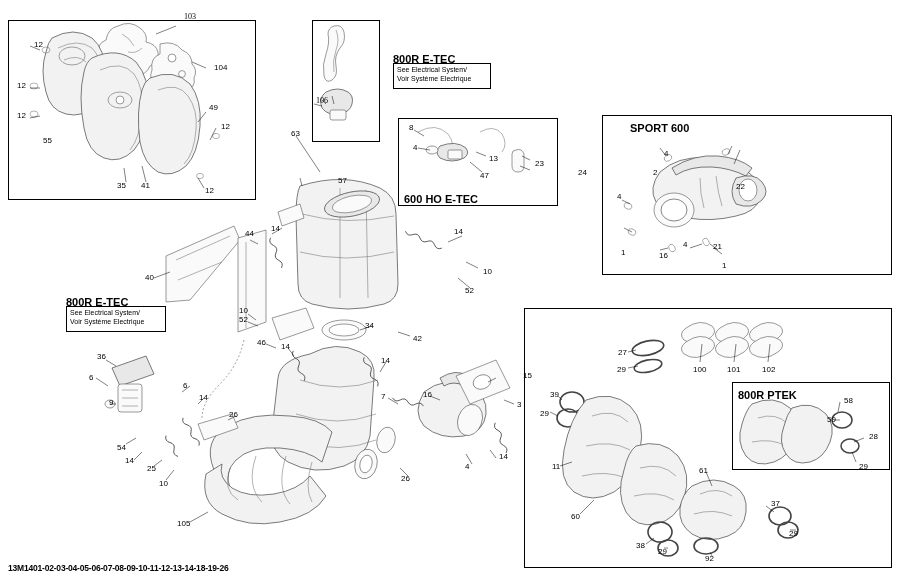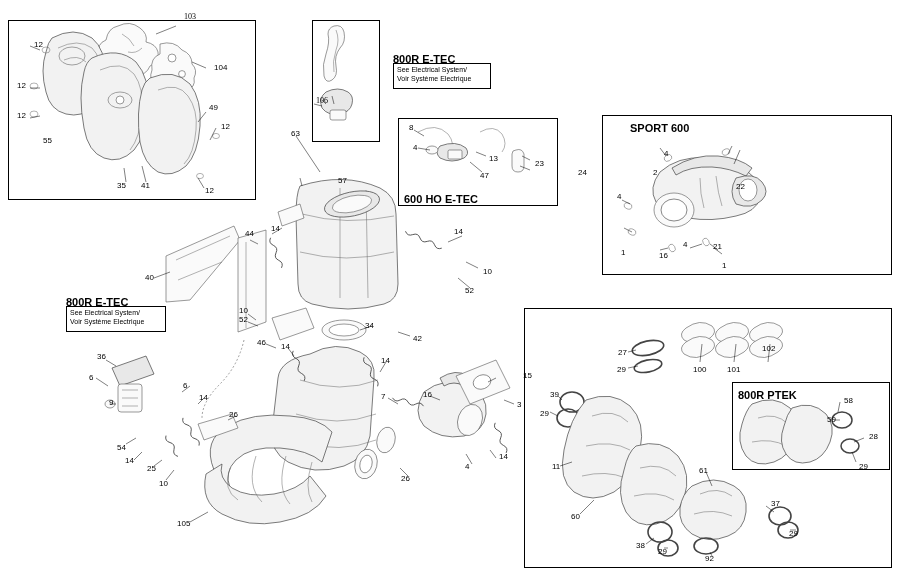--- a/index.html
+++ b/index.html
@@ -332,21 +332,21 @@
   <div class="lbl" style="left:489px; top:371px;padding-left:34px;">15</div>
   <div class="lbl" style="left:517px; top:400px;">3</div>
   <div class="lbl" style="left:499px; top:452px;">14</div>
   <div class="lbl" style="left:465px; top:462px;">4</div>
   <div class="lbl" style="left:401px; top:474px;">26</div>
   <div class="lbl" style="left:177px; top:519px;">105</div>
   <div class="lbl" style="left:618px; top:348px;">27</div>
   <div class="lbl" style="left:617px; top:365px;">29</div>
   <div class="lbl" style="left:693px; top:365px;">100</div>
   <div class="lbl" style="left:727px; top:365px;">101</div>
-  <div class="lbl" style="left:762px; top:344px;text-align:right;">102</div>
+  <div class="lbl" style="left:762px; top:365px;text-align:right;">102</div>
   <div class="lbl" style="left:550px; top:390px;">39</div>
   <div class="lbl" style="left:540px; top:409px;">29</div>
   <div class="lbl" style="left:844px; top:396px;">58</div>
   <div class="lbl" style="left:827px; top:415px;">59</div>
   <div class="lbl" style="left:869px; top:432px;">28</div>
   <div class="lbl" style="left:859px; top:462px;">29</div>
   <div class="lbl" style="left:552px; top:462px;">11</div>
   <div class="lbl" style="left:699px; top:466px;">61</div>
   <div class="lbl" style="left:571px; top:512px;">60</div>
   <div class="lbl" style="left:771px; top:499px;">37</div>
@@ -357,14 +357,15 @@
   <div class="lbl" style="left:736px; top:138px;margin-top:44px;">22</div>
   <div class="lbl" style="left:653px; top:168px;">2</div>
   <div class="lbl" style="left:617px; top:192px;">4</div>
   <div class="lbl" style="left:664px; top:149px;">4</div>
   <div class="lbl" style="left:683px; top:240px;">4</div>
   <div class="lbl" style="left:659px; top:251px;">16</div>
   <div class="lbl" style="left:621px; top:248px;">1</div>
   <div class="lbl" style="left:722px; top:261px;">1</div>
   <div class="lbl" style="left:713px; top:242px;">21</div>
 
+  <div class="footer">13M1401-02-03-04-05-06-07-08-09-10-11-12-13-14-18-19-26</div>
 
 </div>
 
 </body></html>

